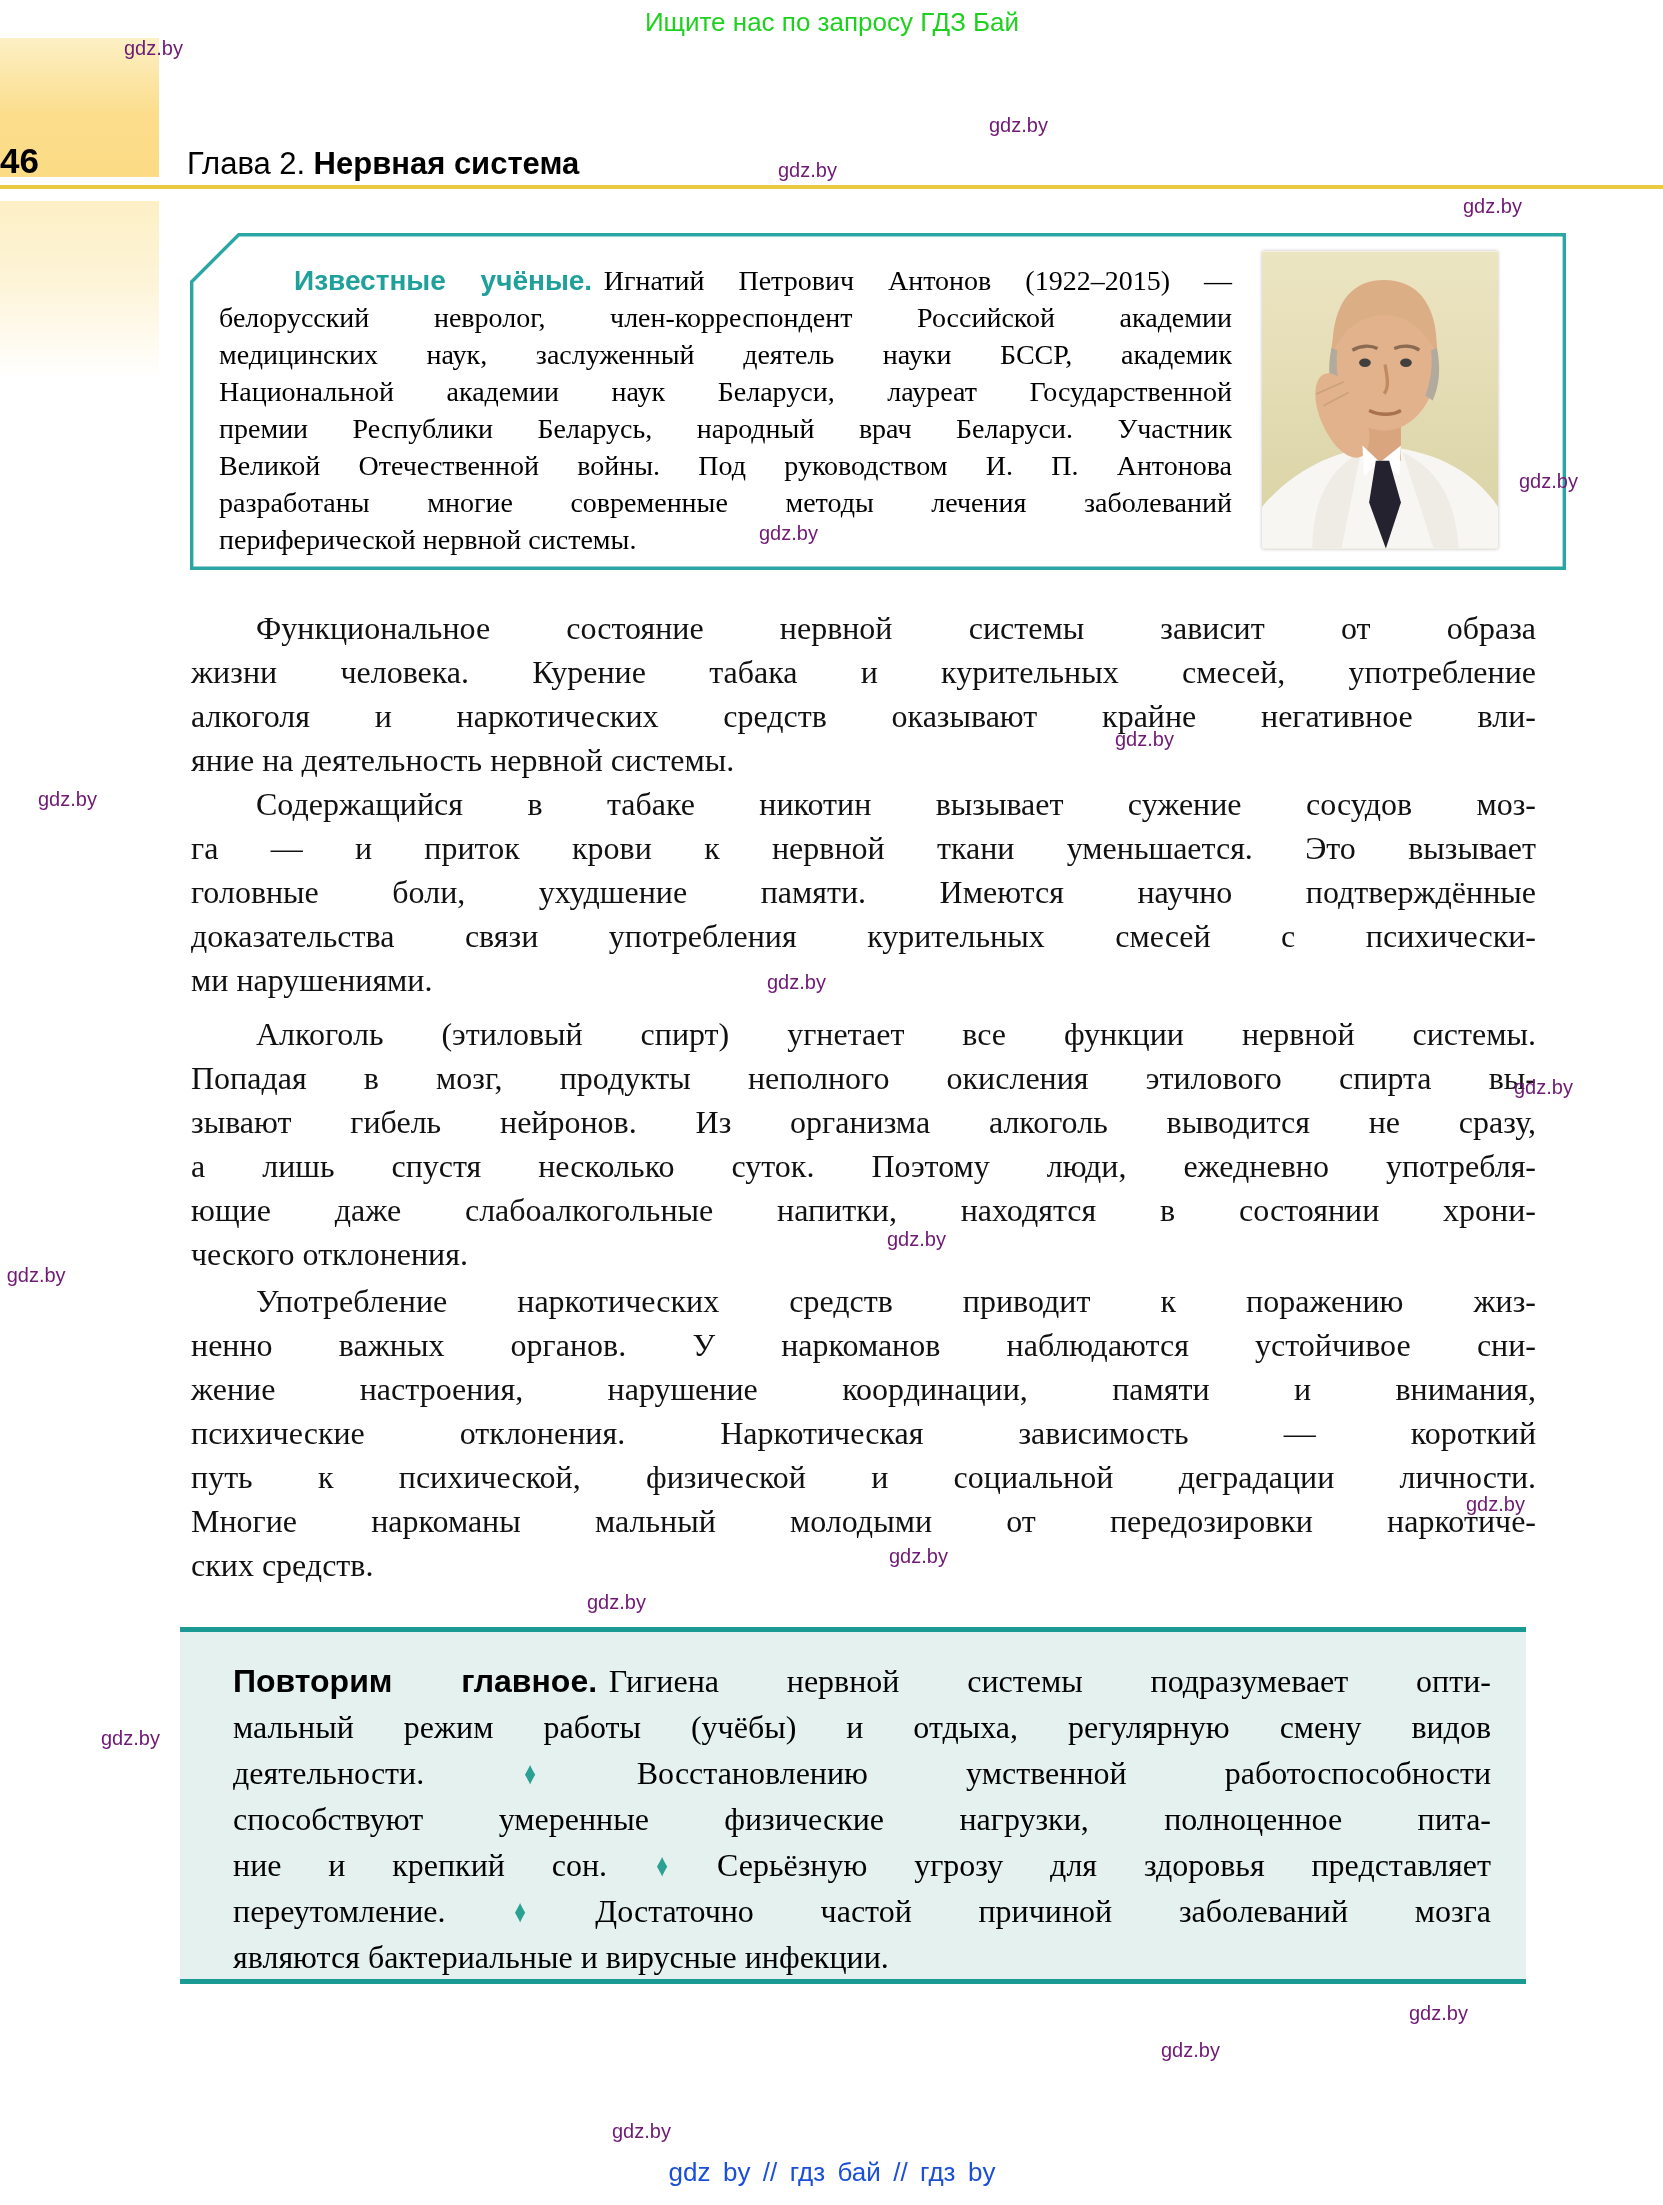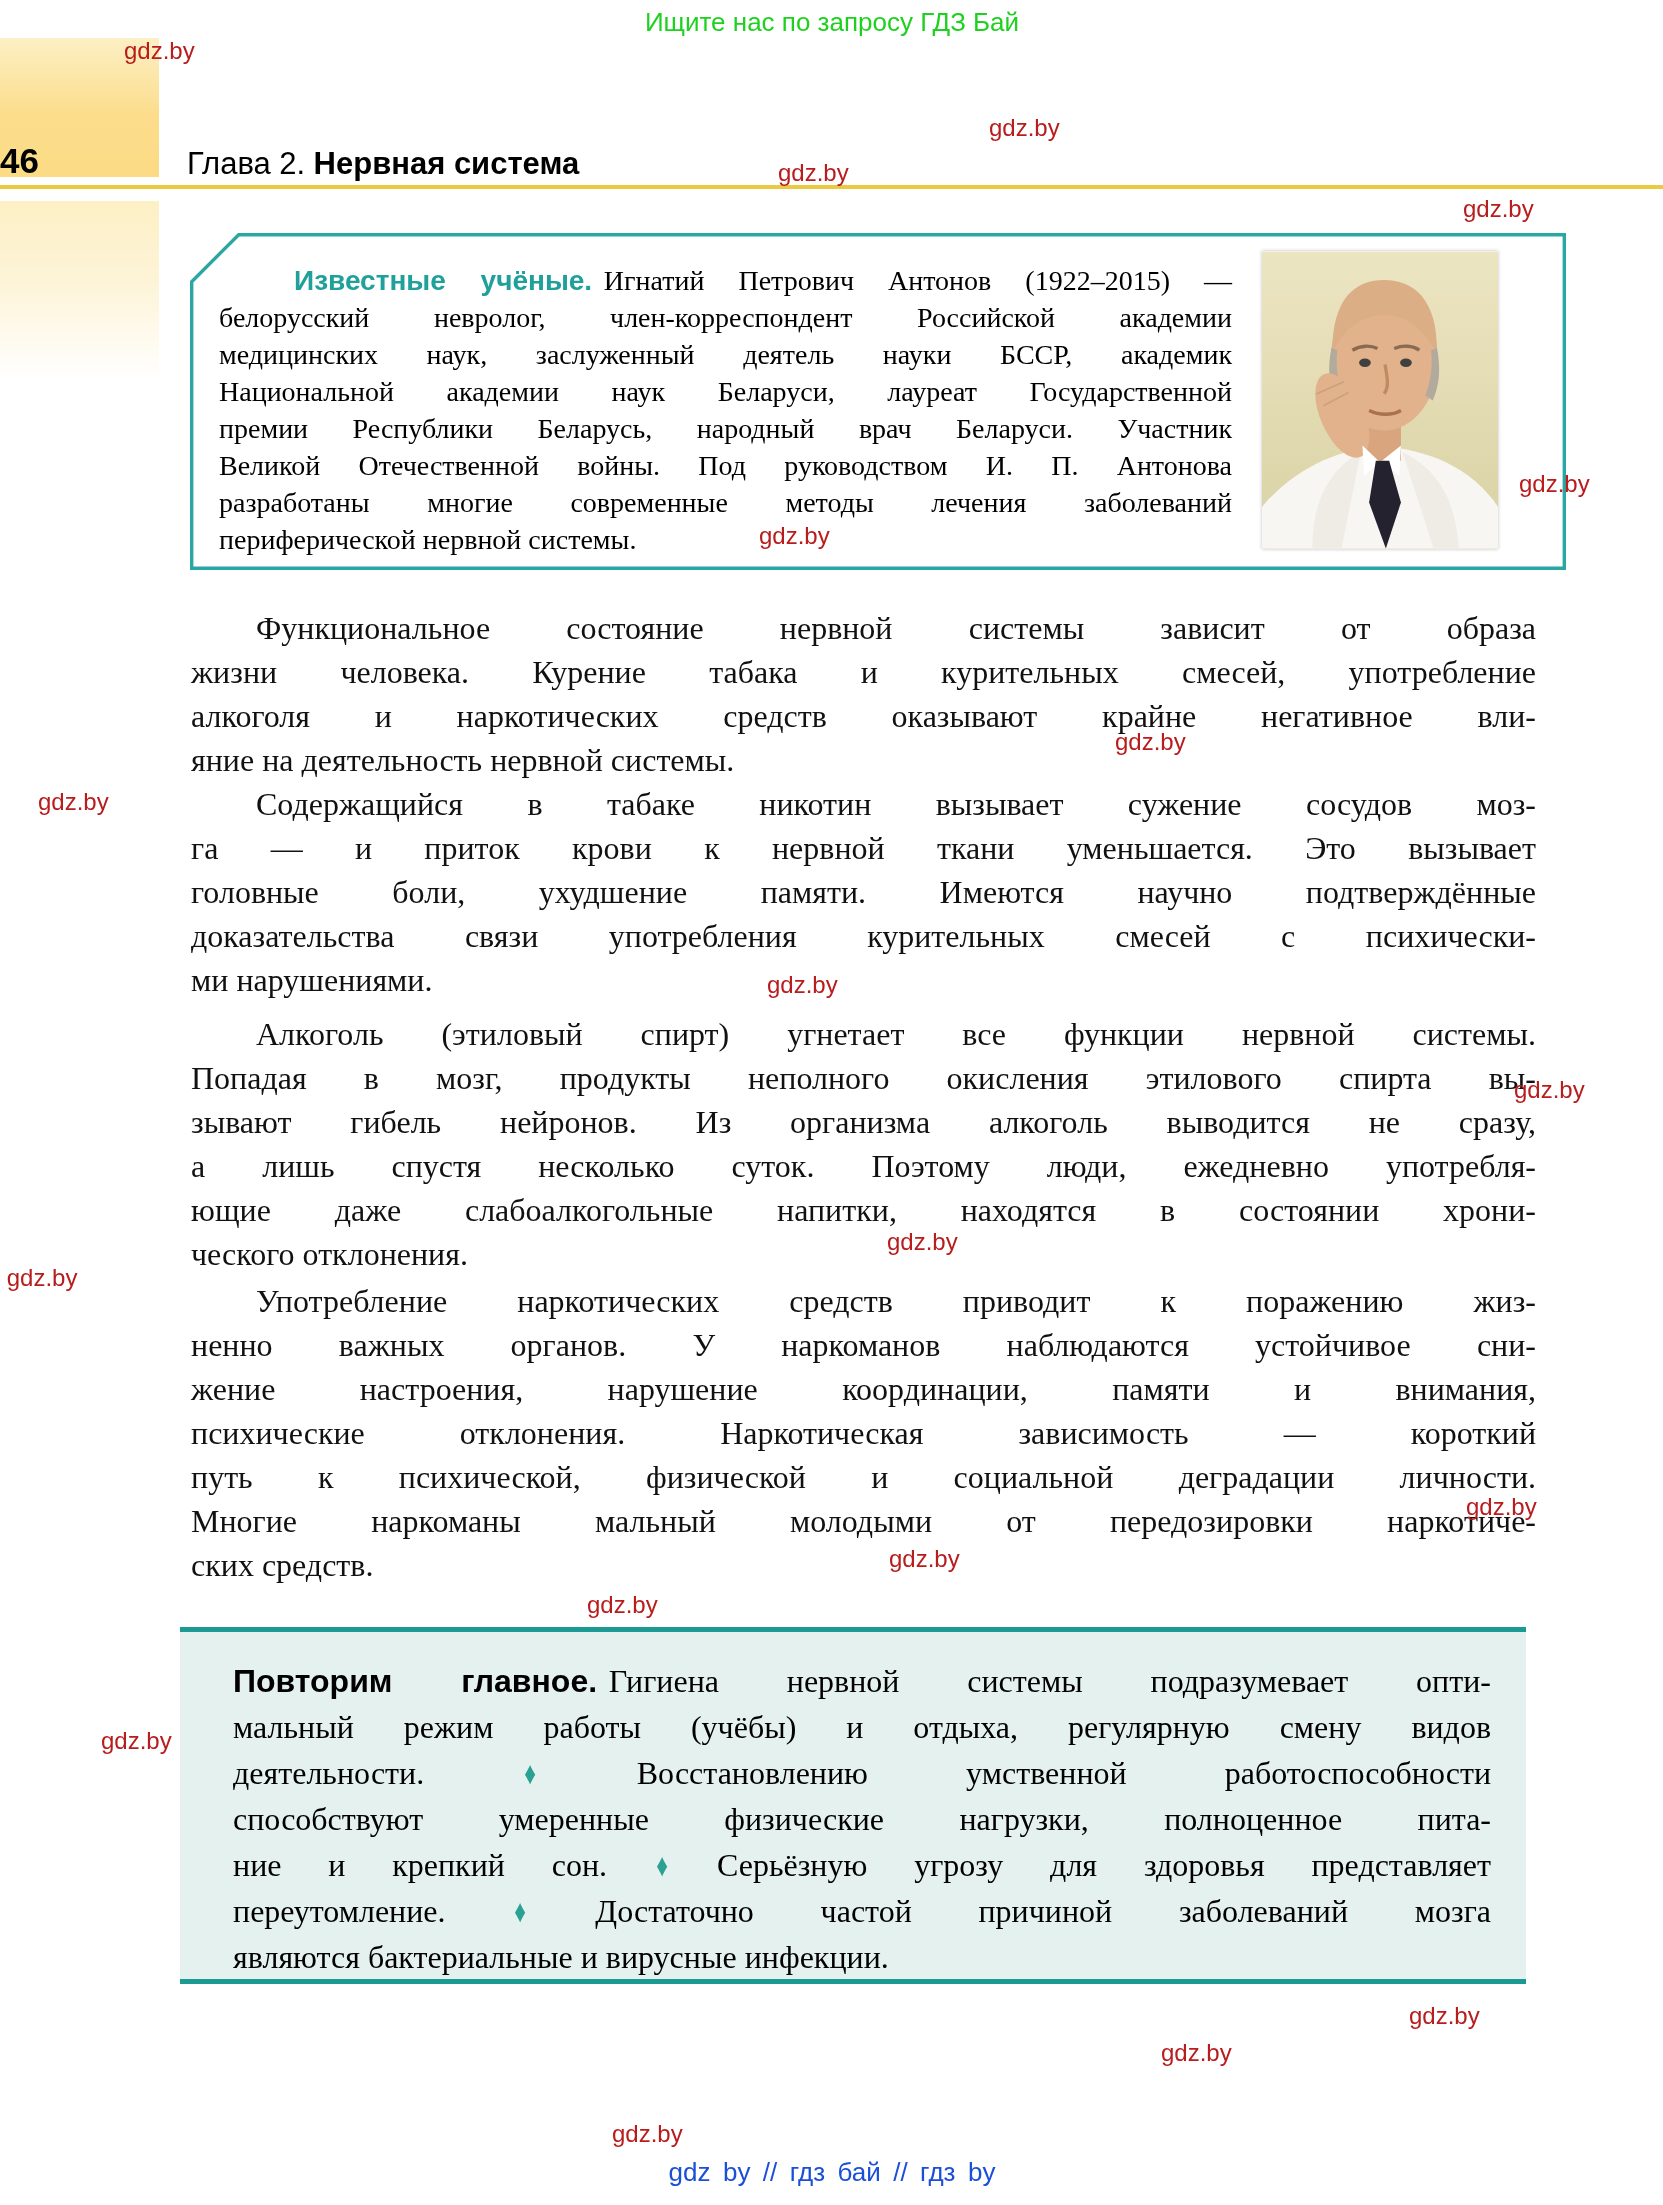--- a/index.html
+++ b/index.html
@@ -8,21 +8,21 @@
     overflow:hidden;font-family:"Liberation Serif",serif;color:#111;
   }
   
   .promo{
     position:absolute;top:6.7px;left:0;width:100%;text-align:center;
     font-family:"Liberation Sans",sans-serif;font-size:26px;color:#1fd11f;
   }
   
   .wm{
     position:absolute;font-family:"Liberation Sans",sans-serif;
-    font-size:24px;color:#b91c1c;white-space:nowrap;
+    font-size:20px;color:#701a75;white-space:nowrap;
   }
   
   .yb1{
     position:absolute;left:0;top:38px;width:159px;height:139px;
     background:linear-gradient(180deg,#fdf0c5 0%,#fbdd8c 55%,#fbdb84 100%);
   }
   .yb2{
     position:absolute;left:0;top:201px;width:159px;height:189px;
     background:linear-gradient(180deg,#fdf0c5 0%,#fdf4d9 45%,rgba(255,255,255,0) 95%);
   }

